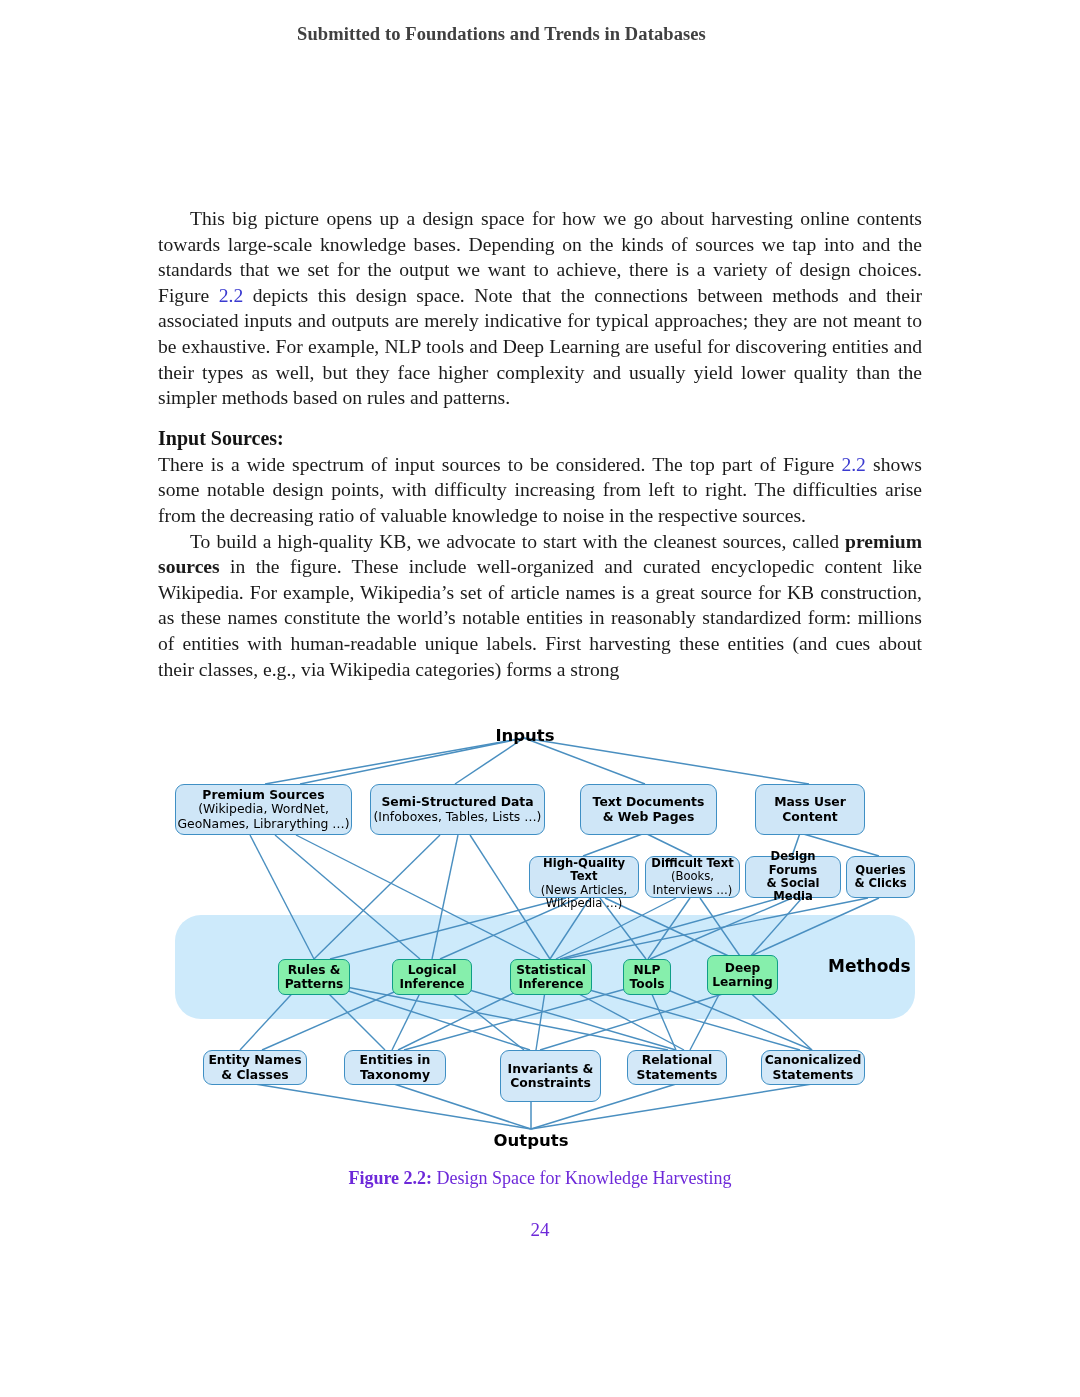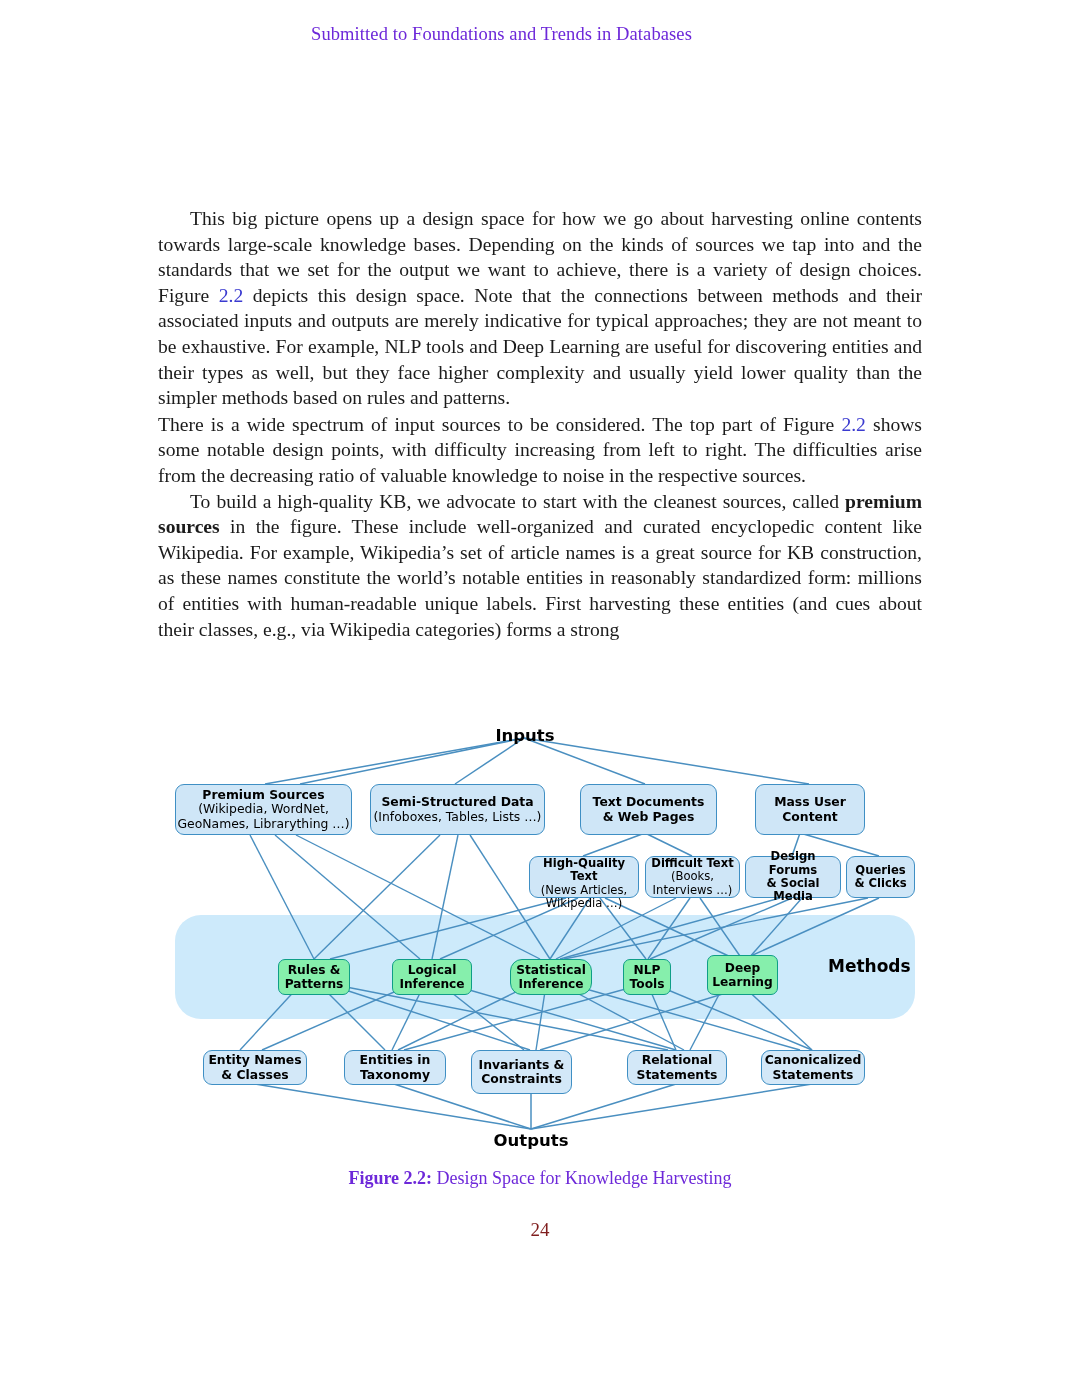--- a/index.html
+++ b/index.html
@@ -22,24 +22,24 @@
   }
 
   
   .running-head {
     position: absolute;
     top: 24px;
     left: 0;
     width: 1003px;
     text-align: center;
     font-family: "Liberation Serif", serif;
-    font-weight: normal;
+    font-weight: bold;
     font-size: 18.5px;
     letter-spacing: 0.1px;
-    color: #6d28d9;
+    color: #404040;
   }
 
   
   .textcol {
     position: absolute;
     left: 158px;
     top: 206px;
     width: 764px;
   }
   p.para {
@@ -146,34 +146,35 @@
   .figcaption .lead { font-weight: bold; }
 
   .pagenum {
     position: absolute;
     left: 0;
     top: 1219px;
     width: 1080px;
     text-align: center;
     font-family: "Liberation Serif", serif;
     font-size: 19px;
-    color: #7f1d1d;
+    color: #6d28d9;
   }
 </style>
 </head>
 <body>
 
 <div class="page">
 
   <div class="running-head">Submitted to Foundations and Trends in Databases</div>
 
   <div class="textcol">
 
     <p class="para indent"><span>This big picture opens up a design space for how we go about harvesting online contents towards large-scale knowledge bases. Depending on the kinds of sources we tap into and the standards that we set for the output we want to achieve, there is a variety of design choices. Figure </span><span class="xref">2.2</span><span> depicts this design space. Note that the connections between methods and their associated inputs and outputs are merely indicative for typical approaches; they are not meant to be exhaustive. For example, NLP tools and Deep Learning are useful for discovering entities and their types as well, but they face higher complexity and usually yield lower quality than the simpler methods based on rules and patterns.</span></p>
 
+    <h3 class="subhead">Input Sources:</h3>
 
     <p class="para tight"><span>There is a wide spectrum of input sources to be considered. The top part of Figure </span><span class="xref">2.2</span><span> shows some notable design points, with difficulty increasing from left to right. The difficulties arise from the decreasing ratio of valuable knowledge to noise in the respective sources.</span></p>
 
     <p class="para indent"><span>To build a high-quality KB, we advocate to start with the cleanest sources, called </span><span class="bold">premium sources</span><span> in the figure. These include well-organized and curated encyclopedic content like Wikipedia. For example, Wikipedia’s set of article names is a great source for KB construction, as these names constitute the world’s notable entities in reasonably standardized form: millions of entities with human-readable unique labels. First harvesting these entities (and cues about their classes, e.g., via Wikipedia categories) forms a strong</span></p>
 
   </div>
 
   <div class="figure">
 
     <svg class="figsvg" width="1080" height="470" viewBox="0 0 1080 470">
@@ -311,21 +312,21 @@
     <div class="nodebox m-box" style="left:278px; top:247px; width:72px; height:36px;">
       <span>Rules &amp;</span>
       <span>Patterns</span>
     </div>
 
     <div class="nodebox m-box" style="left:392px; top:247px; width:80px; height:36px;">
       <span>Logical</span>
       <span>Inference</span>
     </div>
 
-    <div class="nodebox m-box" style="left:510px; top:247px; width:82px; height:36px;border-radius:12px;">
+    <div class="nodebox m-box" style="left:510px; top:247px; width:82px; height:36px;">
       <span>Statistical</span>
       <span>Inference</span>
     </div>
 
     <div class="nodebox m-box" style="left:623px; top:247px; width:48px; height:36px;">
       <span>NLP</span>
       <span>Tools</span>
     </div>
 
     <div class="nodebox m-box" style="left:707px; top:243px; width:71px; height:40px;">
@@ -338,21 +339,21 @@
     <div class="nodebox out-box" style="left:203px; top:338px; width:104px; height:35px;">
       <span>Entity Names</span>
       <span>&amp; Classes</span>
     </div>
 
     <div class="nodebox out-box" style="left:344px; top:338px; width:102px; height:35px;">
       <span>Entities in</span>
       <span>Taxonomy</span>
     </div>
 
-    <div class="nodebox out-box" style="left:471px; top:338px; width:101px; height:44px;">
+    <div class="nodebox out-box" style="left:500px; top:338px; width:101px; height:52px;">
       <span>Invariants &amp;</span>
       <span>Constraints</span>
     </div>
 
     <div class="nodebox out-box" style="left:627px; top:338px; width:100px; height:35px;">
       <span>Relational</span>
       <span>Statements</span>
     </div>
 
     <div class="nodebox out-box" style="left:761px; top:338px; width:104px; height:35px;">

